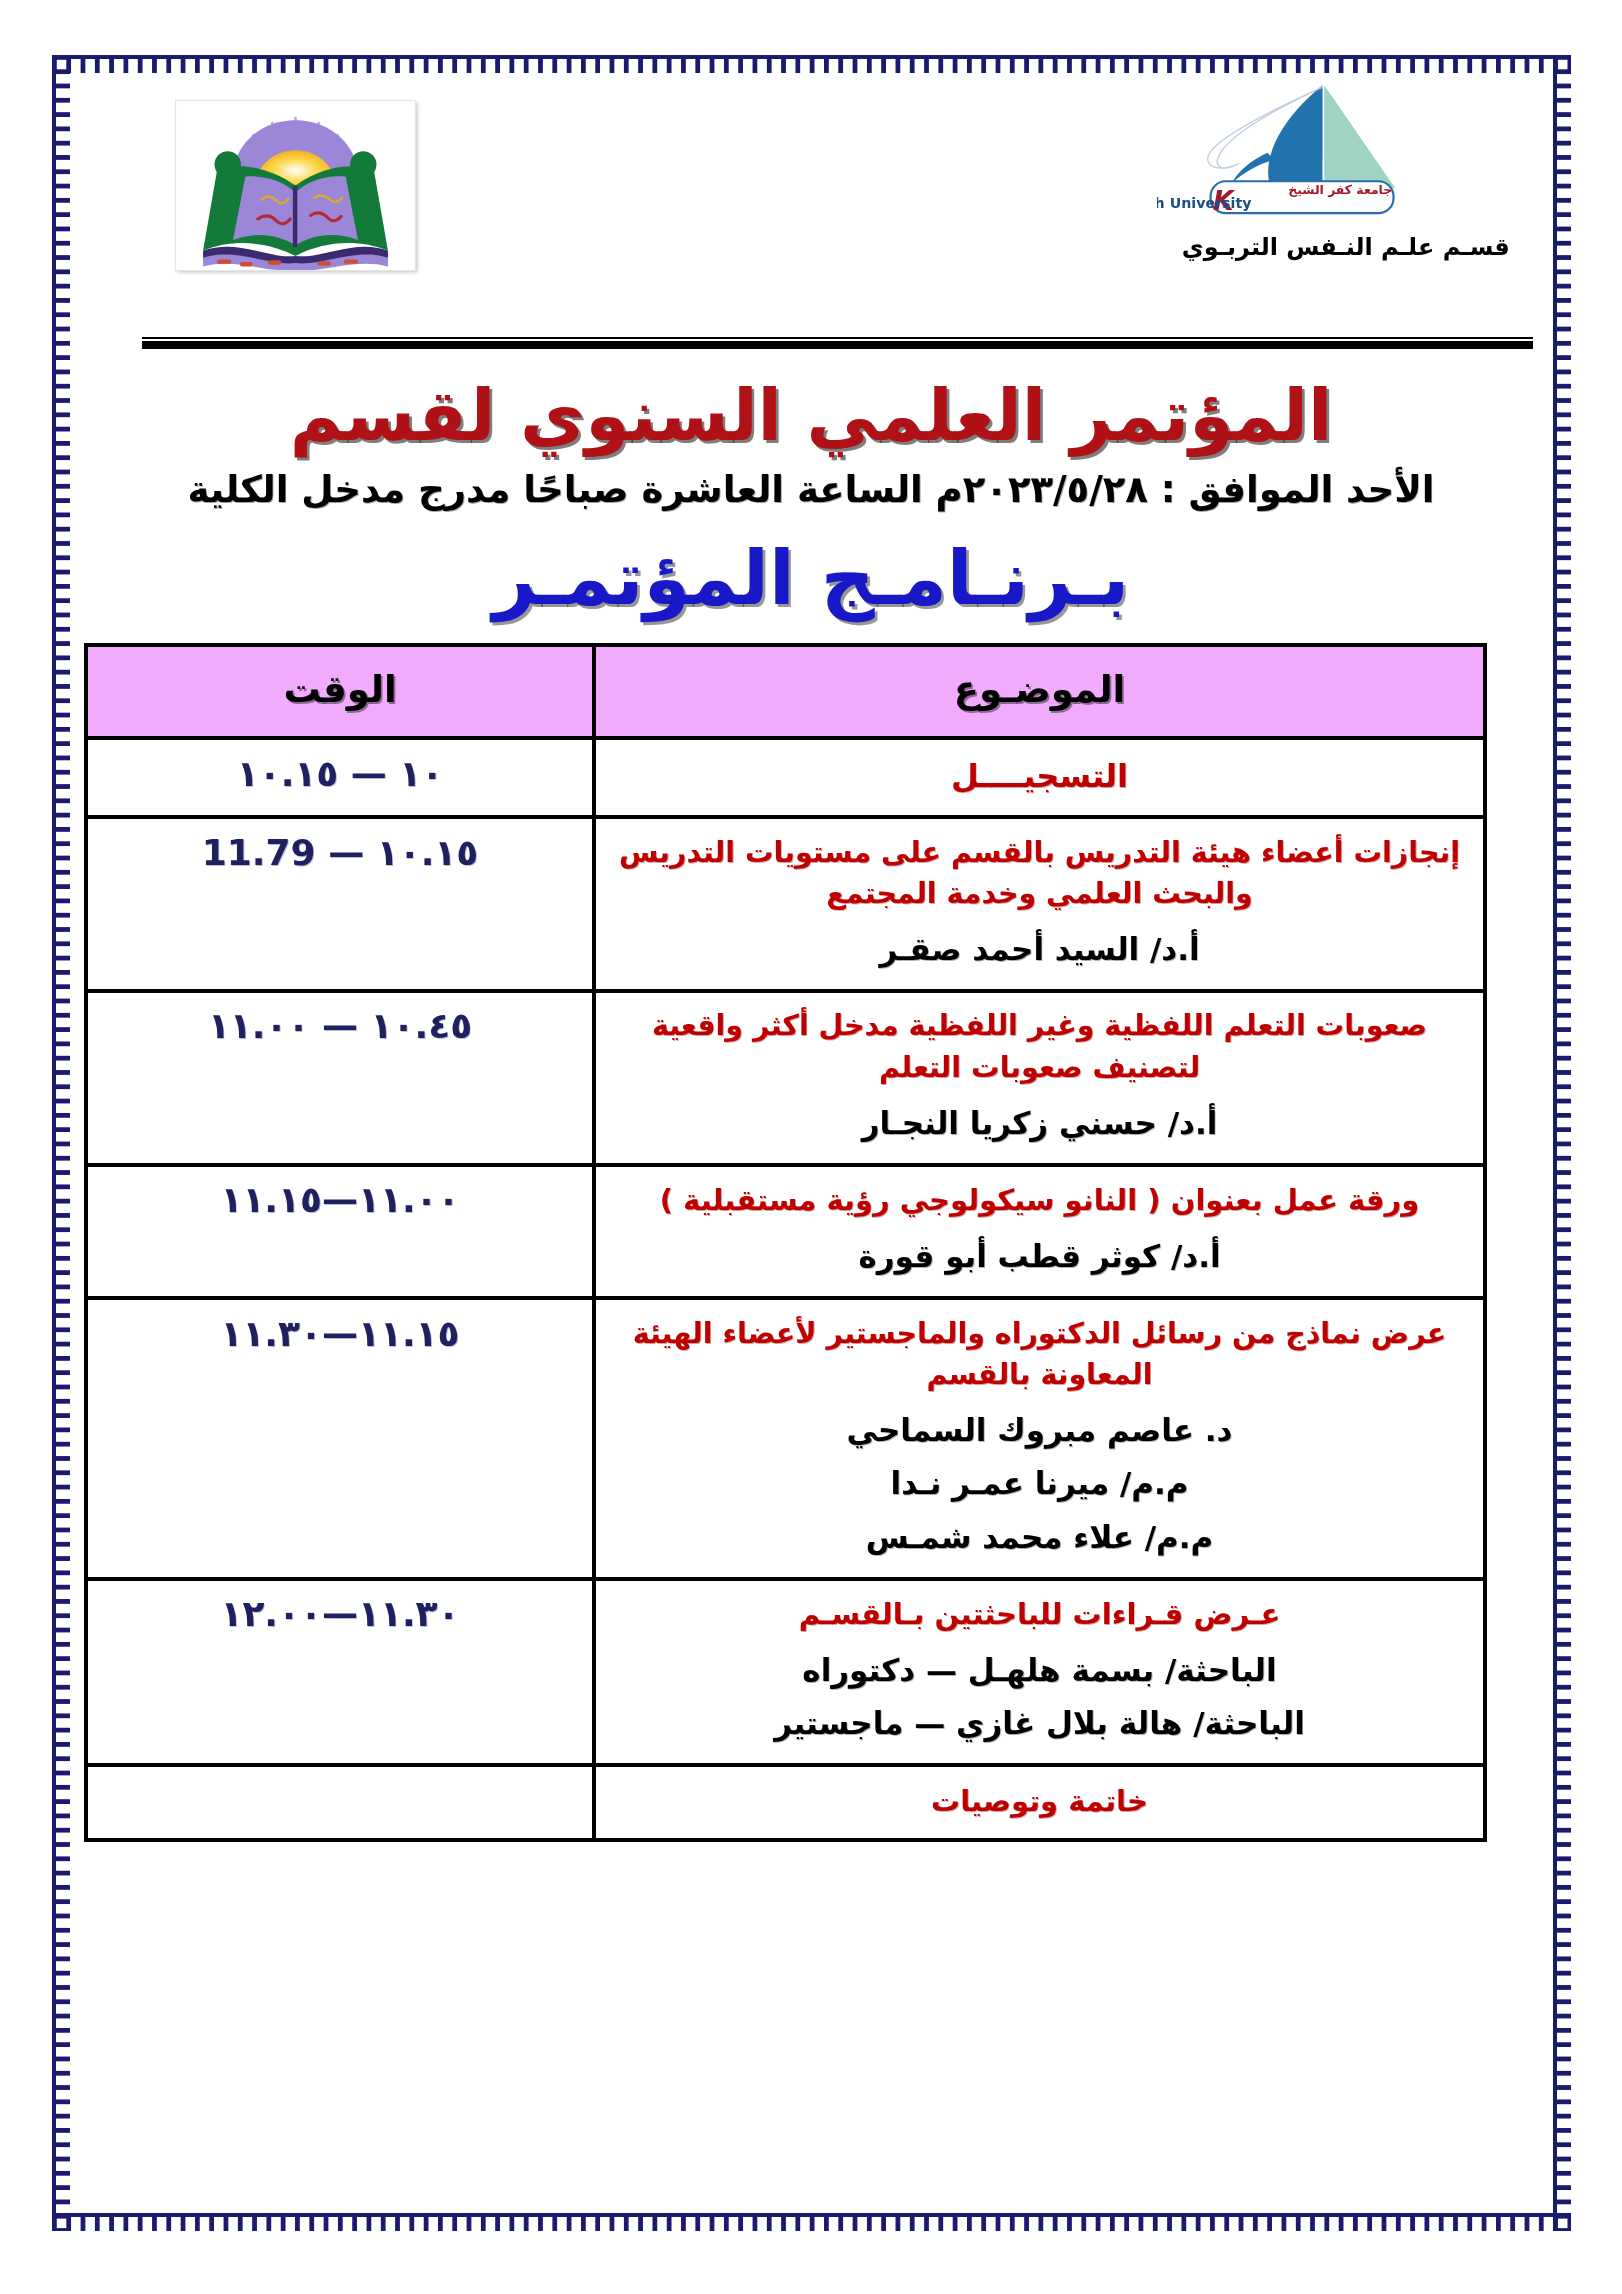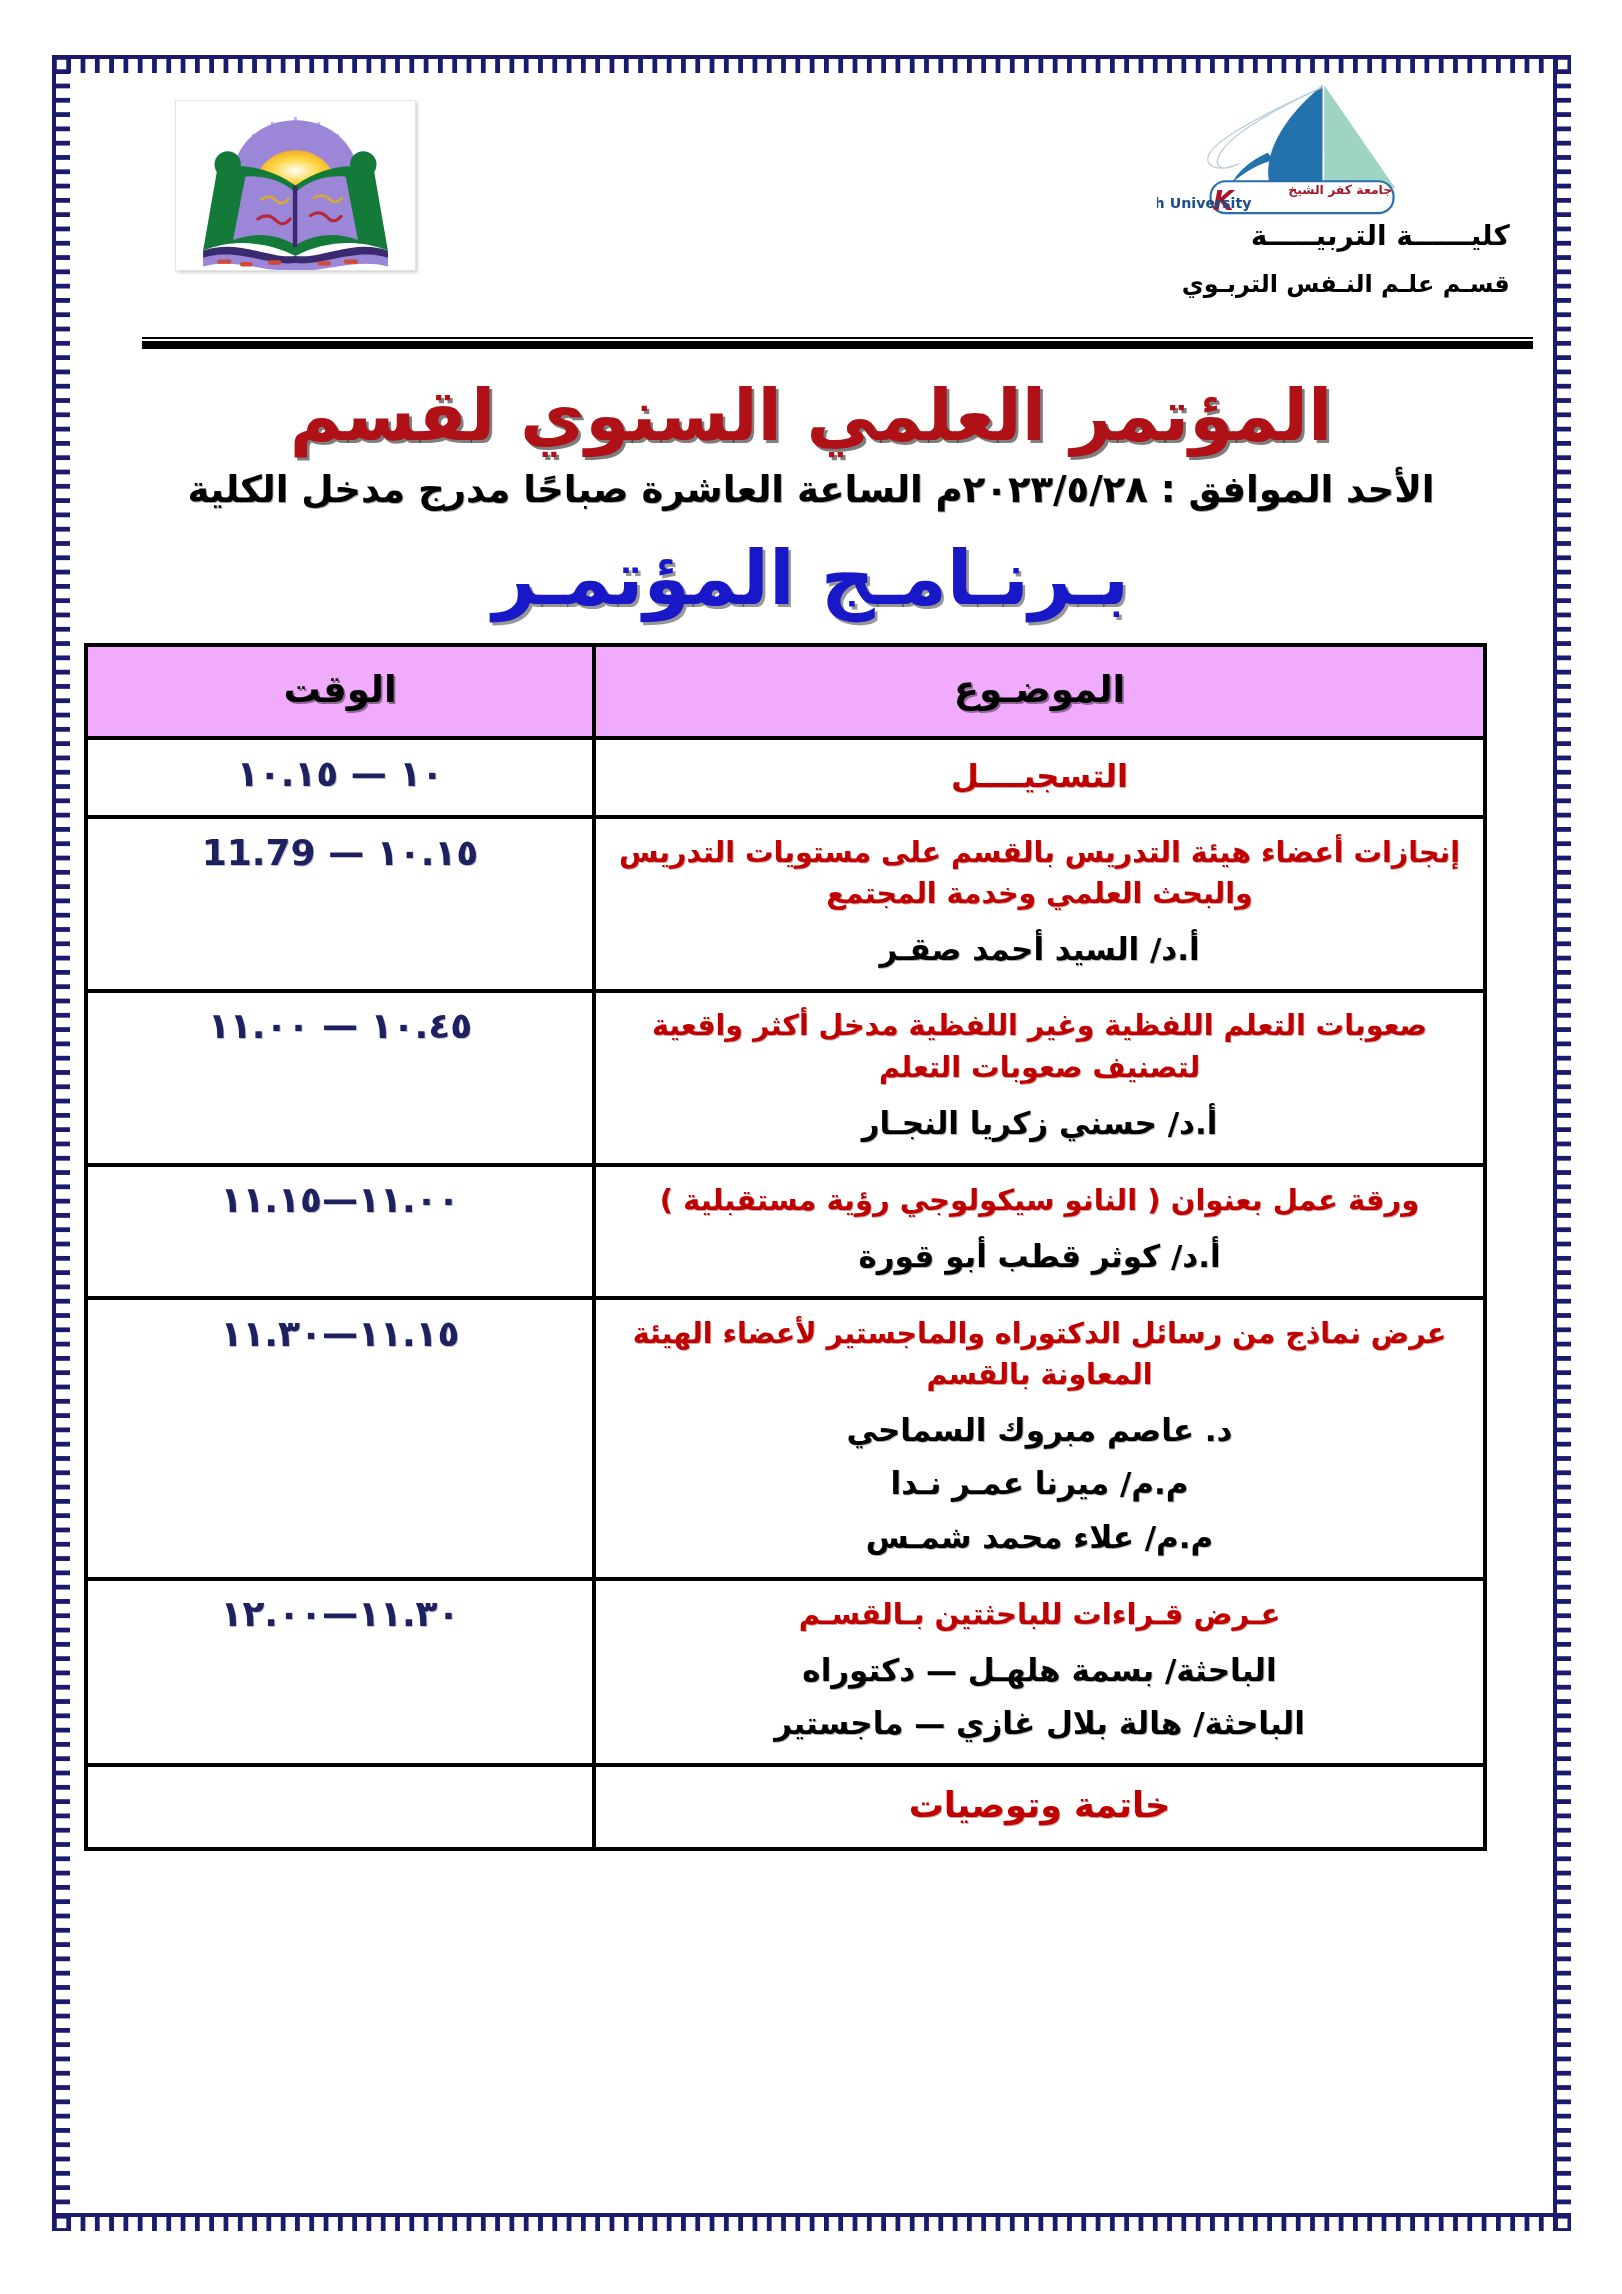--- a/index.html
+++ b/index.html
@@ -233,21 +233,21 @@
   .time-text {
     font-family: "DejaVu Sans", sans-serif;
     font-weight: bold;
     font-size: 36px;
     color: #1f2060;
     white-space: nowrap;
     text-shadow: 0.9px 0.9px 0 rgba(31,32,96,0.3);
   }
 
   .row-registration .topic { font-size: 32px; }
-  .row-closing .topic { font-size: 35px; }
+  .row-closing .topic { font-size: 29px; }
   .row-short td { padding-top: 16px; padding-bottom: 18px; }
 </style>
 </head>
 <body>
 
 <div class="page-border">
   <div class="bdr bdr-h bdr-top"></div>
   <div class="bdr bdr-h bdr-bottom"></div>
   <div class="bdr bdr-v bdr-left"></div>
   <div class="bdr bdr-v bdr-right"></div>
@@ -321,21 +321,20 @@
 
         <path d="M186 8 C120 38 66 66 58 84 C52 98 70 104 92 94 C74 104 62 98 70 84 C80 64 126 36 186 8 Z" fill="#ffffff" stroke="#bfcede" stroke-width="1.5"></path>
         <path d="M124 82 C106 90 90 104 84 116 C98 104 114 94 132 90 Z" fill="#2272ad"></path>
 
         <rect x="60" y="114" width="206" height="36" rx="17" fill="#ffffff" stroke="#2a6ea8" stroke-width="2.5"></rect>
         <text x="206" y="128" text-anchor="middle" font-family="DejaVu Sans, sans-serif" font-size="14" font-weight="bold" fill="#a4182a" direction="rtl">جامعة كفر الشيخ</text>
         <text x="86" y="146" font-family="DejaVu Sans, sans-serif" font-size="30" font-weight="bold" fill="#a4182a" font-style="italic">K</text>
         <text x="106" y="144" font-family="DejaVu Sans, sans-serif" font-size="16" font-weight="bold" fill="#1d4f86">afrelsheikh University</text>
       </svg>
 
-      <div class="lh-line lh-faculty">كليــــــة التربيـــــة</div>
       <div class="lh-line lh-dept">قسـم علـم النـفس التربـوي</div>
     </div>
 
     <div class="head-rule"></div>
   </div>
 
   <div class="title-zone">
     <div class="main-title-1">المؤتمر العلمي السنوي لقسم</div>
     <div class="date-line">الأحد الموافق : ٢٠٢٣/٥/٢٨م  الساعة العاشرة صباحًا مدرج مدخل الكلية</div>
     <div class="program-heading">بـرنـامـج المؤتمـر</div>

